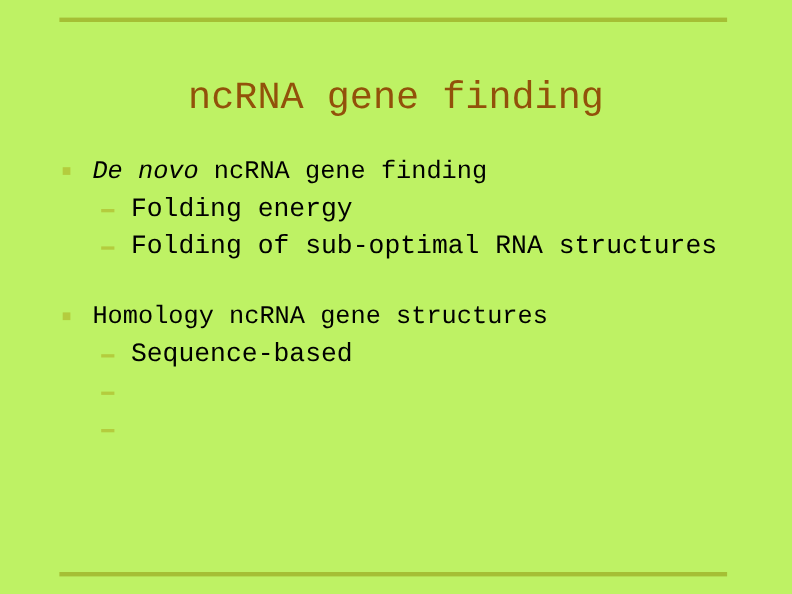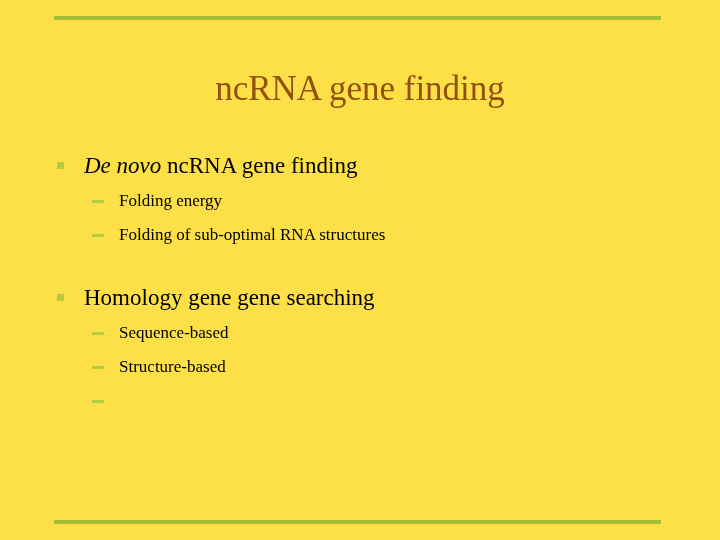--- a/index.html
+++ b/index.html
@@ -4,23 +4,23 @@
 <style>
   html, body {
     margin: 0;
     padding: 0;
     background: #ffffff;
   }
   .slide {
     position: relative;
     width: 720px;
     height: 540px;
-    background: #fde047;
+    background: #bef264;
     overflow: hidden;
-    font-family: Liberation Serif, serif;
+    font-family: Liberation Mono, monospace;
   }
 
   
   .rule {
     position: absolute;
     left: 54px;
     width: 607px;
     height: 4px;
     background: #a5bf35;
   }
@@ -39,21 +39,21 @@
     font-weight: 400;
     color: #92510a;
     letter-spacing: 0px;
     white-space: nowrap;
   }
 
   
   .body {
     position: absolute;
     left: 0;
-    top: 150px;
+    top: 140px;
     width: 608px;
   }
 
   .group { margin: 0; }
   .group + .group { margin-top: 30px; }
 
   
   .l1 {
     position: relative;
     display: block;
@@ -74,21 +74,21 @@
   }
   .l1 .em { font-style: italic; }
   .l1 .txt { font-style: normal; }
 
   
   .l2 {
     position: relative;
     display: block;
     padding-left: 119px;
     min-height: 34px;
-    font-size: 17px;
+    font-size: 24px;
     line-height: 34px;
     color: #000000;
     white-space: nowrap;
   }
   .l2 .dash {
     position: absolute;
     left: 92px;
     top: 16px;
     width: 12px;
     height: 3px;
@@ -118,29 +118,29 @@
           <span class="dash"></span><span>Folding energy</span>
         </div>
         <div class="l2">
           <span class="dash"></span><span>Folding of sub-optimal RNA structures</span>
         </div>
       </div>
     </div>
 
     <div class="group">
       <div class="l1">
-        <span class="sq"></span><span class="em"></span><span class="txt">Homology gene gene searching</span>
+        <span class="sq"></span><span class="em"></span><span class="txt">Homology ncRNA gene structures</span>
       </div>
 
       <div class="sublist">
         <div class="l2">
           <span class="dash"></span><span>Sequence-based</span>
         </div>
         <div class="l2">
-          <span class="dash"></span><span>Structure-based</span>
+          <span class="dash"></span>
         </div>
         <div class="l2">
           <span class="dash"></span>
         </div>
       </div>
     </div>
 
   </div>
 
   <div class="rule rule-bottom"></div>

